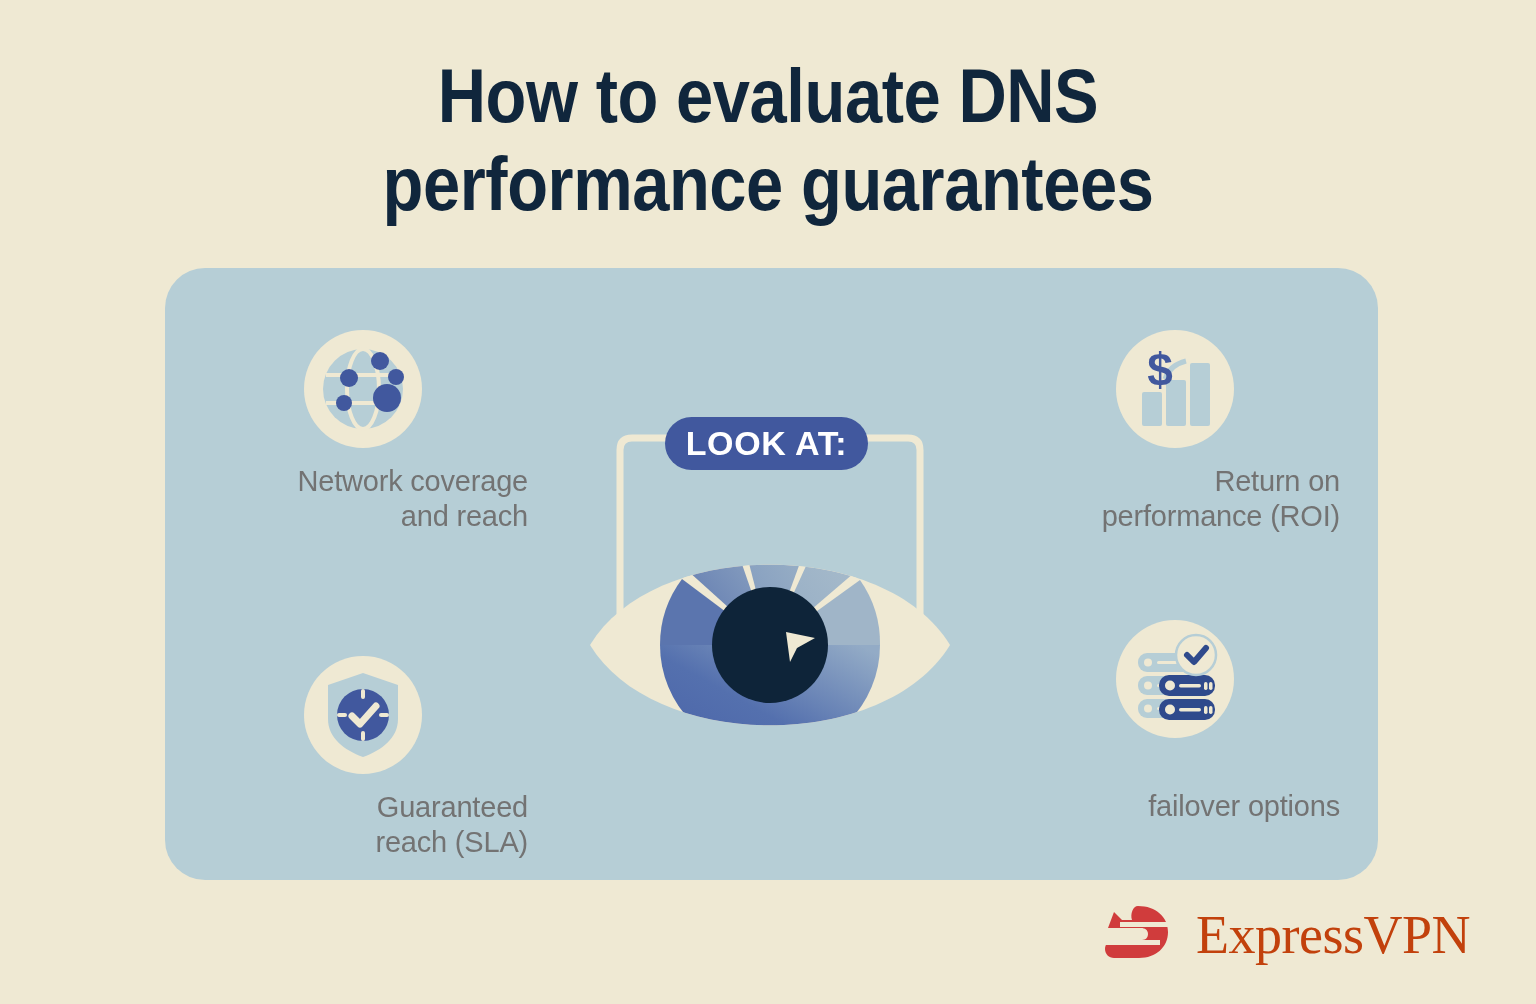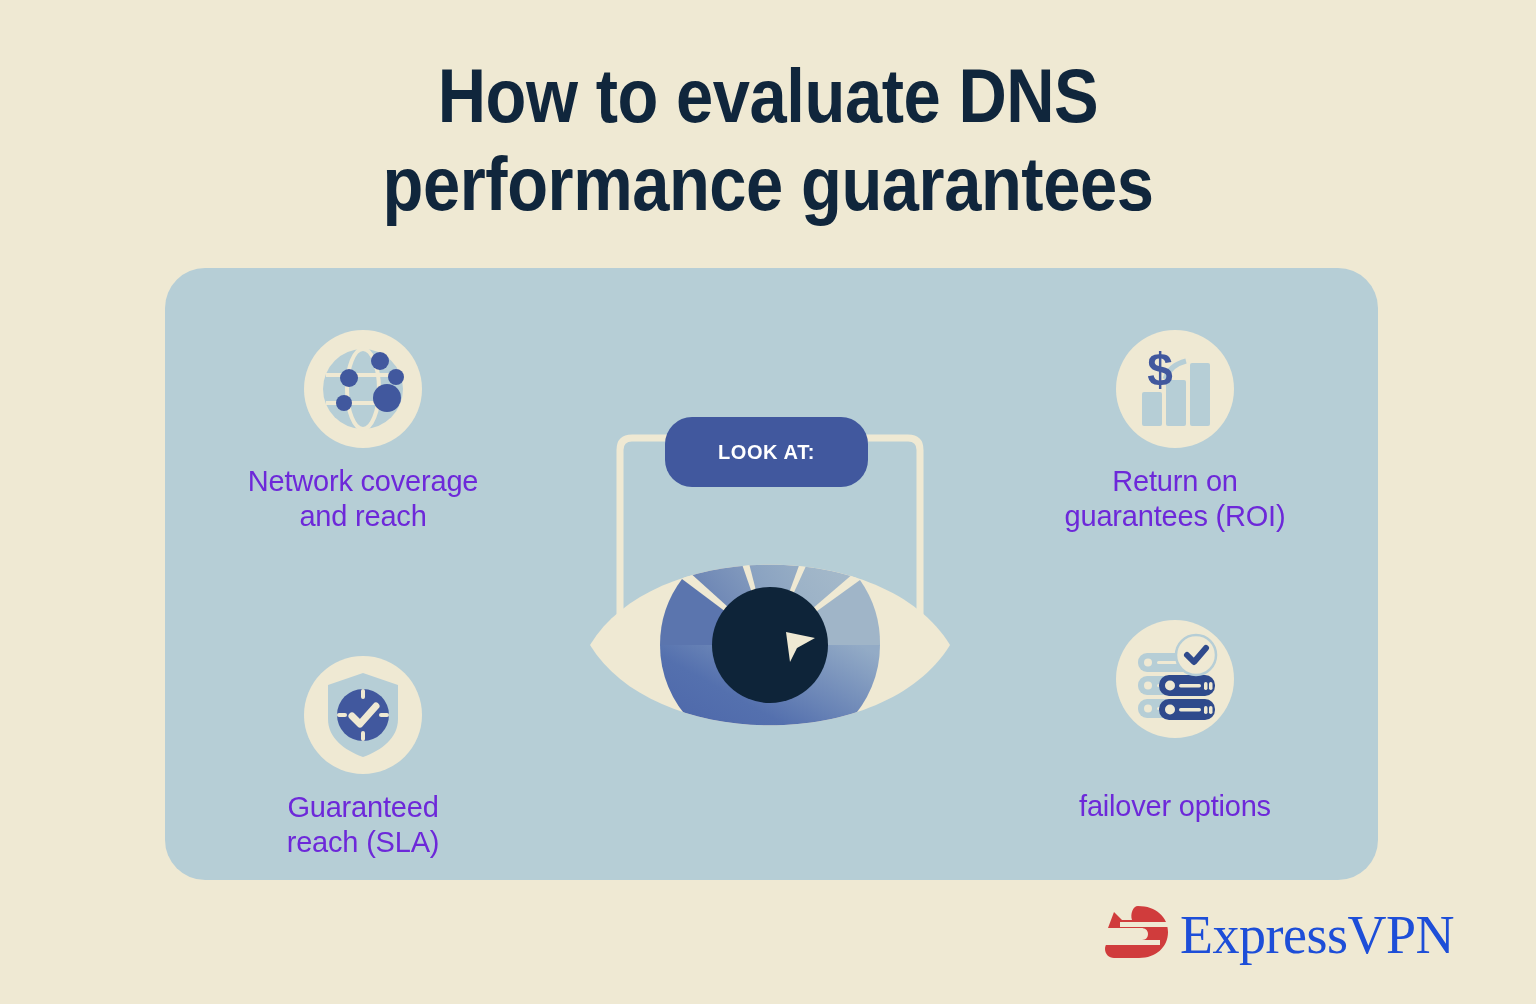--- a/index.html
+++ b/index.html
@@ -66,25 +66,26 @@
   .icon-circle svg {
     position: absolute;
     left: 0;
     top: 0;
     width: 118px;
     height: 118px;
     display: block;
   }
   .feature-label {
     margin-top: 16px;
-    color: #6d28d9;
+    color: #737373;
     font-size: 29px;
     line-height: 35px;
     font-weight: normal;
     letter-spacing: -0.2px;
+    text-align: right;
   }
 
   
   .center-group {
     position: absolute;
     left: 575px;
     top: 410px;
     width: 390px;
     height: 350px;
   }
@@ -100,25 +101,25 @@
     left: 0;
     top: 0;
     width: 390px;
     height: 350px;
   }
   .look-badge {
     position: absolute;
     left: 90px;
     top: 7px;
     width: 203px;
-    height: 70px;
+    height: 53px;
     background: #41589E;
     border-radius: 27px;
     color: #FFFFFF;
-    font-size: 20px;
+    font-size: 34px;
     font-weight: bold;
     letter-spacing: 0.6px;
     display: flex;
     align-items: center;
     justify-content: center;
   }
 
   
   .logo {
     position: absolute;
@@ -128,22 +129,22 @@
     height: 70px;
     display: flex;
     align-items: center;
   }
   .logo-mark {
     width: 72px;
     height: 62px;
     flex: 0 0 auto;
   }
   .logo-text {
-    margin-left: 8px;
-    color: #1d4ed8;
+    margin-left: 24px;
+    color: #c2410c;
     font-family: "Liberation Serif", "DejaVu Serif", serif;
     font-size: 54px;
     font-weight: normal;
     letter-spacing: -0.5px;
     line-height: 56px;
   }
 </style>
 </head>
 <body>
 
@@ -205,21 +206,21 @@
         <rect x="26" y="62" width="20" height="34" rx="2"></rect>
         <rect x="50" y="50" width="20" height="46" rx="2"></rect>
         <rect x="74" y="33" width="20" height="63" rx="2"></rect>
       </g>
       <path d="M49 49 C52 40 58 34 70 31" stroke="#B6CED6" stroke-width="5" fill="none"></path>
       <text x="44" y="56" font-family="Liberation Sans, sans-serif" font-size="46" font-weight="bold" fill="#41589E" text-anchor="middle">$</text>
     </svg>
   </div>
   <div class="feature-label">
     <span>Return on</span><br>
-    <span>guarantees (ROI)</span>
+    <span>performance (ROI)</span>
   </div>
 </div>
 
 <div class="feature feature-br">
   <div class="icon-circle">
     <svg viewBox="0 0 118 118">
 
       <g fill="#B6CED6">
         <rect x="22" y="33" width="56" height="19" rx="9"></rect>
         <rect x="22" y="56" width="56" height="19" rx="9"></rect>

